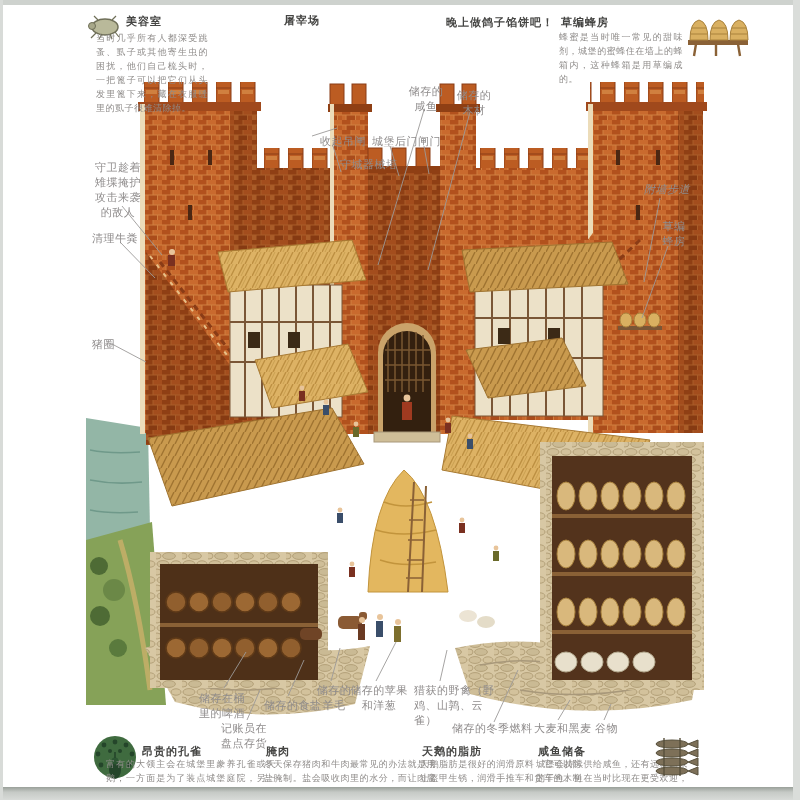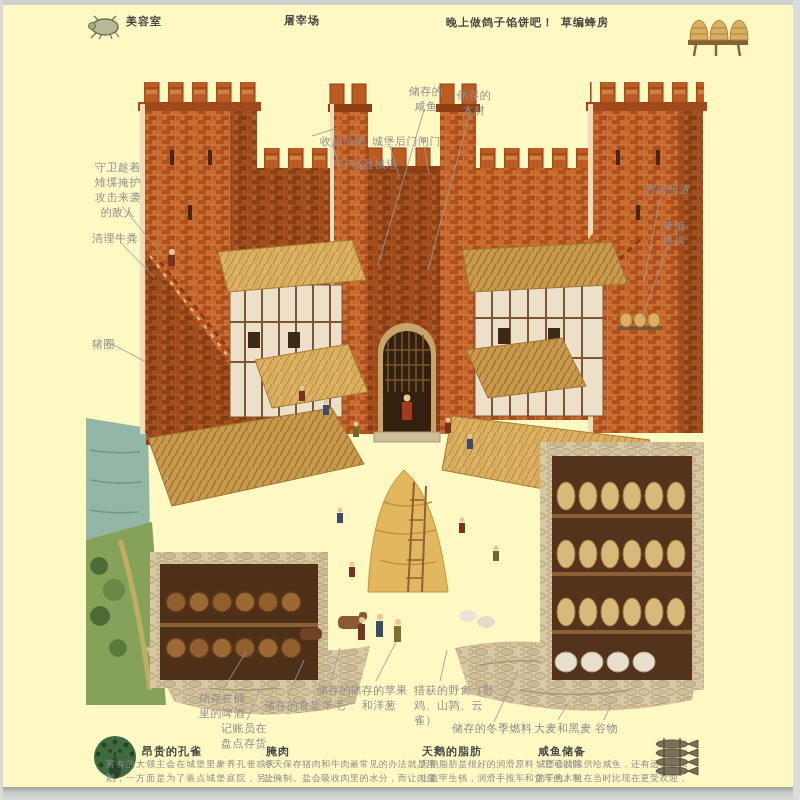--- a/index.html
+++ b/index.html
@@ -1,17 +1,17 @@
 <!DOCTYPE html>
 <html><head>
 <meta charset="utf-8">
 <style>
   html,body{margin:0;padding:0;}
   body{width:800px;height:800px;background:#c9cdc9;font-family:"Liberation Sans","DejaVu Sans",sans-serif;position:relative;overflow:hidden;}
-  .page{position:absolute;left:0;top:0;width:800px;height:800px;background:#fef9c3;}
+  .page{position:absolute;left:0;top:0;width:800px;height:800px;background:#ffffff;}
   .edge{position:absolute;z-index:9;}
   .edge-top{left:0;top:0;width:800px;height:5px;background:#ced2ce;}
   .edge-bottom{left:0;top:787px;width:800px;height:13px;background:linear-gradient(#9aa09a,#c6cac6 40%,#d8dbd8);}
   .edge-right{left:793px;top:0;width:7px;height:800px;background:#dadddA;}
   .edge-left{left:0;top:0;width:3px;height:800px;background:#d8dbd8;}
   svg.illu{position:absolute;left:0;top:0;z-index:1;}
   .txt{position:absolute;z-index:5;}
   .sec-title{font-size:11px;font-weight:bold;color:#454543;letter-spacing:1px;}
   .sec-body{font-size:9px;color:#8f8c8a;line-height:1.55;text-align:justify;letter-spacing:.5px;}
   .callout{position:absolute;z-index:5;font-size:11px;color:#8f8c8c;line-height:1.35;white-space:pre-line;letter-spacing:.5px;}
@@ -297,26 +297,28 @@
       <path d="M604 720 L611 704"></path>
     </g>
   </svg>
 
   <svg class="txt" style="left:86px;top:12px;" width="36" height="28">
     <ellipse cx="19" cy="15" rx="13" ry="8" fill="#b9b99a" stroke="#6f6f58" stroke-width="1.5"></ellipse>
     <circle cx="6" cy="14" r="3.5" fill="#a8a88a" stroke="#6f6f58"></circle>
     <path d="M10 21 L5 26 M16 22 L13 27 M24 22 L26 27 M29 20 L33 25 M12 8 L8 4 M26 8 L30 4" stroke="#6f6f58" stroke-width="1.2"></path>
   </svg>
   <div class="txt sec-title" style="left:126px;top:14px;">美容室</div>
+  <div class="txt sec-body" style="left:96px;top:32px;width:112px;">当时几乎所有人都深受跳蚤、虱子或其他寄生虫的困扰，他们自己梳头时，一把篦子可以把它们从头发里篦下来，藏在衣服缝里的虱子很难清除掉。</div>
 
   <div class="txt sec-title" style="left:284px;top:13px;">屠宰场</div>
 
   <div class="txt sec-title" style="left:446px;top:15px;">晚上做鸽子馅饼吧！</div>
 
   <div class="txt sec-title" style="left:561px;top:15px;">草编蜂房</div>
+  <div class="txt sec-body" style="left:559px;top:31px;width:124px;">蜂蜜是当时唯一常见的甜味剂，城堡的蜜蜂住在墙上的蜂箱内，这种蜂箱是用草编成的。</div>
   <svg class="txt" style="left:686px;top:10px;" width="64" height="48">
     <rect x="2" y="30" width="60" height="5" fill="#8a6136"></rect>
     <path d="M10 34 L8 46 M30 34 L30 46 M52 34 L54 46" stroke="#8a6136" stroke-width="2.4"></path>
     <path d="M4 30 Q4 12 13 10 Q22 12 22 30 Z" fill="#d9b061" stroke="#a9823d"></path>
     <path d="M24 30 Q24 12 33 10 Q42 12 42 30 Z" fill="#d9b061" stroke="#a9823d"></path>
     <path d="M44 30 Q44 12 53 10 Q62 12 62 30 Z" fill="#d9b061" stroke="#a9823d"></path>
     <path d="M5 24 H21 M25 24 H41 M45 24 H61 M6 18 H20 M26 18 H40 M46 18 H60" stroke="#a9823d" stroke-width="1"></path>
   </svg>
 
   <svg class="txt" style="left:90px;top:734px;" width="50" height="50">

